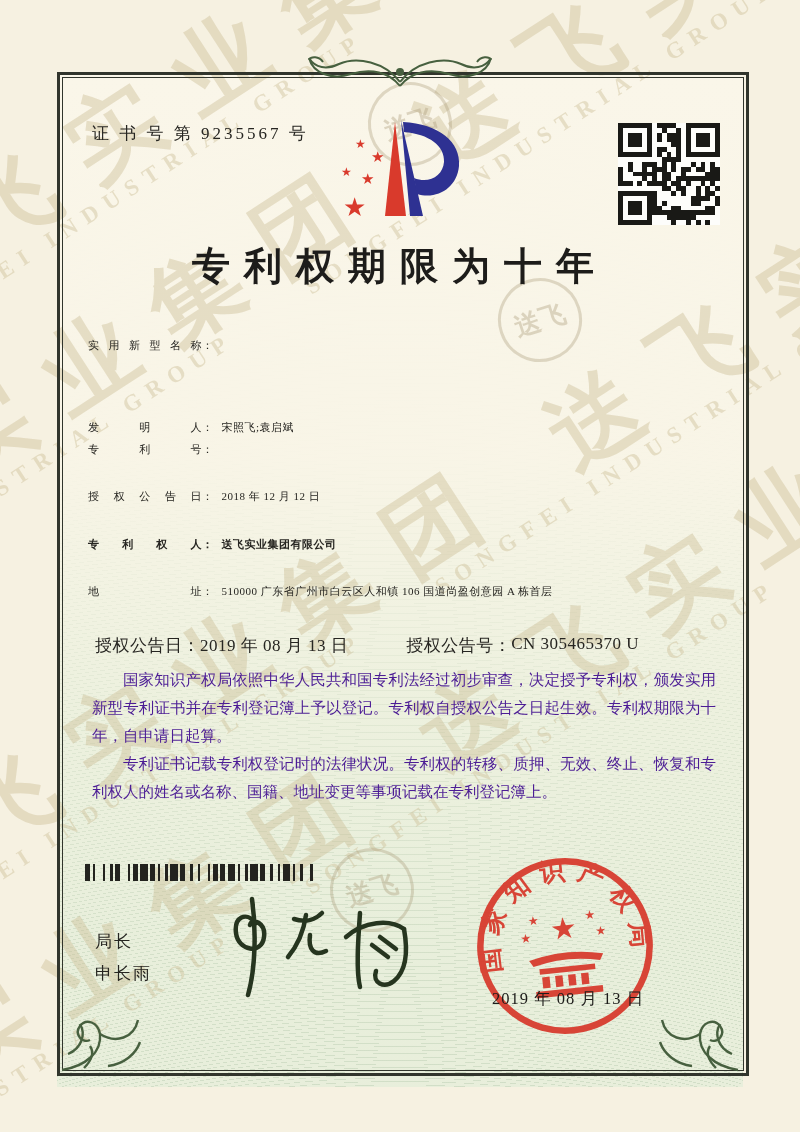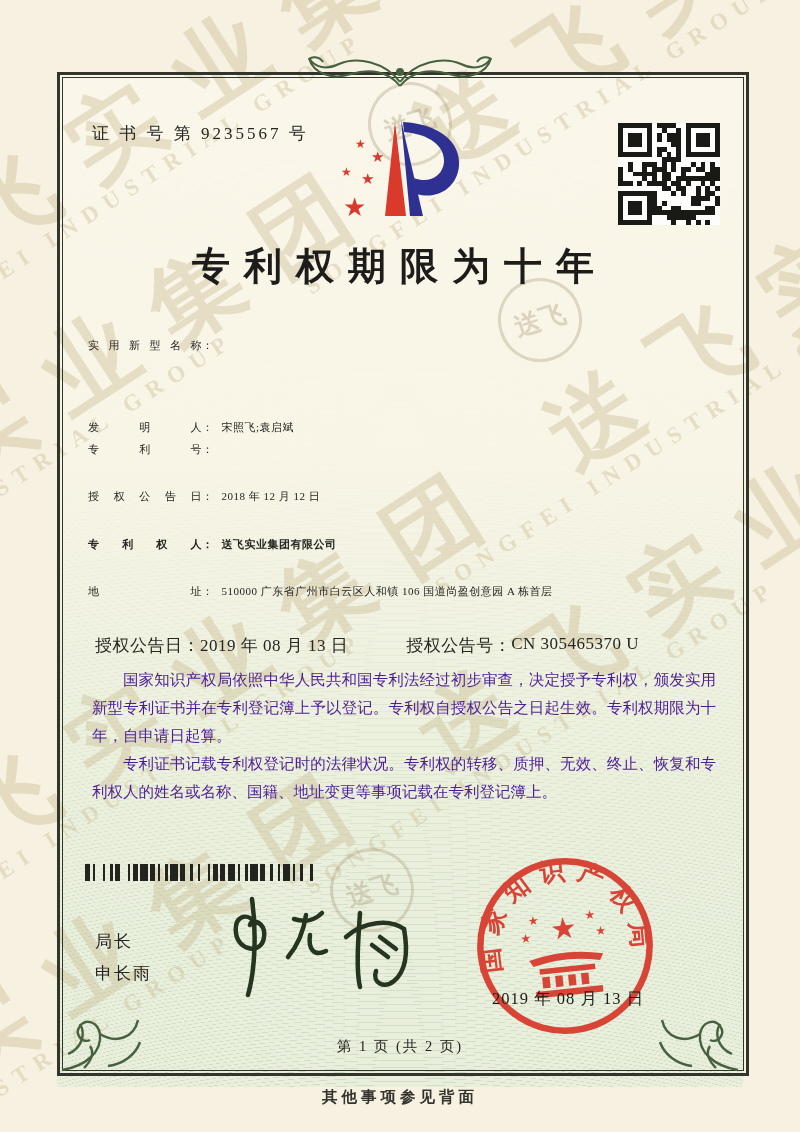--- a/index.html
+++ b/index.html
@@ -732,16 +732,14 @@
           <rect x="72" y="131" width="8" height="12"></rect>
           <rect x="86" y="131" width="8" height="12"></rect>
           <rect x="100" y="131" width="8" height="12"></rect>
           <rect x="114" y="131" width="8" height="12"></rect>
           <rect x="64" y="146" width="72" height="7"></rect>
         </g>
       </g>
     </svg>
     <div class="abs seal-date">2019 年 08 月 13 日</div>
 
-    <div class="abs page-info">第 1 页 (共 2 页)</div>
-    <div class="abs back-note">其他事项参见背面</div>
   </div>
 </div>
 
 </body></html>

